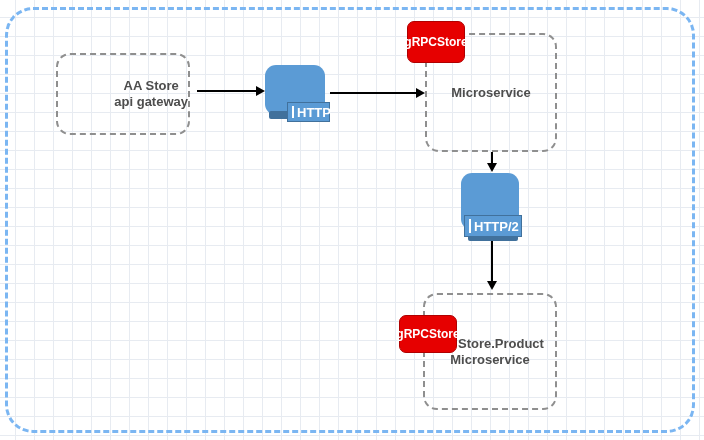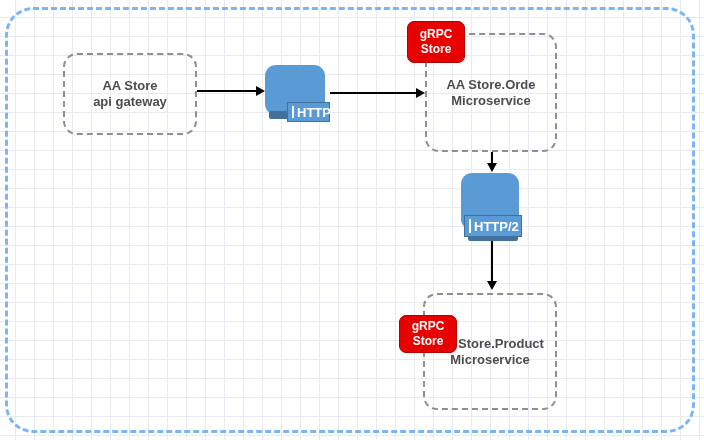--- a/index.html
+++ b/index.html
@@ -19,21 +19,21 @@
   .outer-border{position:absolute;left:5px;top:7px;width:690px;height:426px;
     box-sizing:border-box;border:3px dashed var(--canvas-border,#7bb6f2);
     border-radius:28px;z-index:1;}
 
   
   .node{position:absolute;box-sizing:border-box;
     border:2px dashed var(--node-border,#8f8f8f);border-radius:14px;
     display:flex;align-items:center;justify-content:center;text-align:center;
     color:var(--node-text,#4d4d4d);font-weight:bold;font-size:13px;line-height:16px;
     z-index:2;}
-  .node-gateway{left:63px;top:53px;width:134px;height:82px;}
+  .node-gateway{left:56px;top:53px;width:134px;height:82px;justify-content:flex-end;}
   .node-orders {left:425px;top:33px;width:132px;height:119px;}
   .node-product{left:423px;top:293px;width:134px;height:117px;}
 
   
   .arrow{position:absolute;z-index:3;}
   .shaft{position:absolute;background:var(--arrow-black,#000);}
   .head{position:absolute;width:0;height:0;}
   .a1 .shaft{left:197px;top:90px;width:60px;height:2px;}
   .a1 .head{left:256px;top:86px;border-top:5px solid transparent;border-bottom:5px solid transparent;border-left:9px solid var(--arrow-black,#000);}
   .a2 .shaft{left:330px;top:92px;width:87px;height:2px;}
@@ -58,42 +58,41 @@
     color:#fff;font-weight:bold;font-size:13px;
     display:flex;align-items:center;padding-left:4px;white-space:nowrap;}
   .proto-http  .icon-tag{left:22px;top:37px;width:43px;height:20px;}
   .proto-http2 .icon-tag{left:3px;top:42px;width:58px;height:22px;}
   .tag-bar{display:inline-block;width:2px;height:72%;background:#fff;margin-right:3px;flex:none;}
 
   
   .badge{position:absolute;box-sizing:border-box;
     background:var(--badge-red,#e60000);border:1px solid var(--badge-border,#b00000);
     border-radius:7px;color:#fff;font-weight:bold;font-size:12px;line-height:15px;
-    display:flex;flex-direction:column;align-items:center;justify-content:center;
+    display:flex;flex-direction:row;align-items:center;justify-content:center;
     text-align:center;z-index:6;}
   .badge-client{left:407px;top:21px;width:58px;height:42px;}
   .badge-server{left:399px;top:315px;width:58px;height:38px;}
 </style>
 </head>
 <body>
 
 <div class="canvas">
   <div class="grid"></div>
   <div class="outer-border"></div>
 
   <div class="node node-gateway">
     <div>
       <div>AA Store</div>
       <div>api gateway</div>
     </div>
   </div>
 
   <div class="node node-orders">
     <div>
-      <div>AA Store.Orde</div>
       <div>Microservice</div>
     </div>
   </div>
 
   <div class="node node-product">
     <div>
       <div>AA Store.Product</div>
       <div>Microservice</div>
     </div>
   </div>

